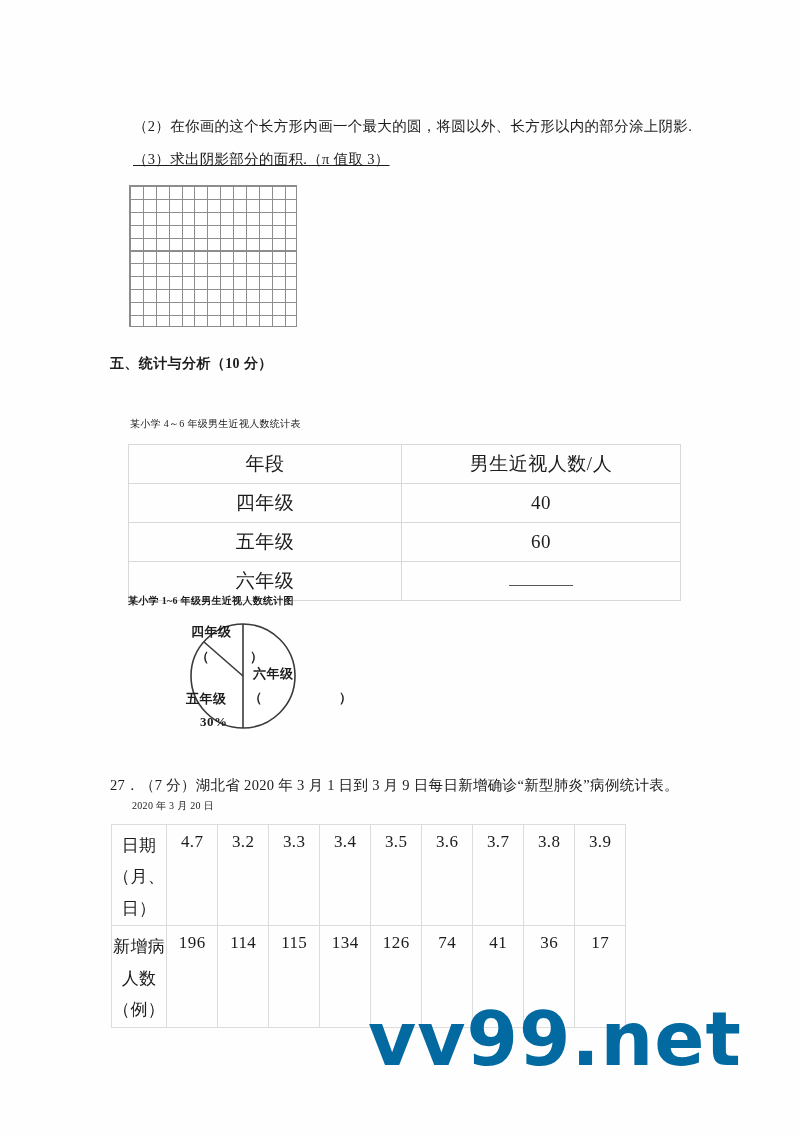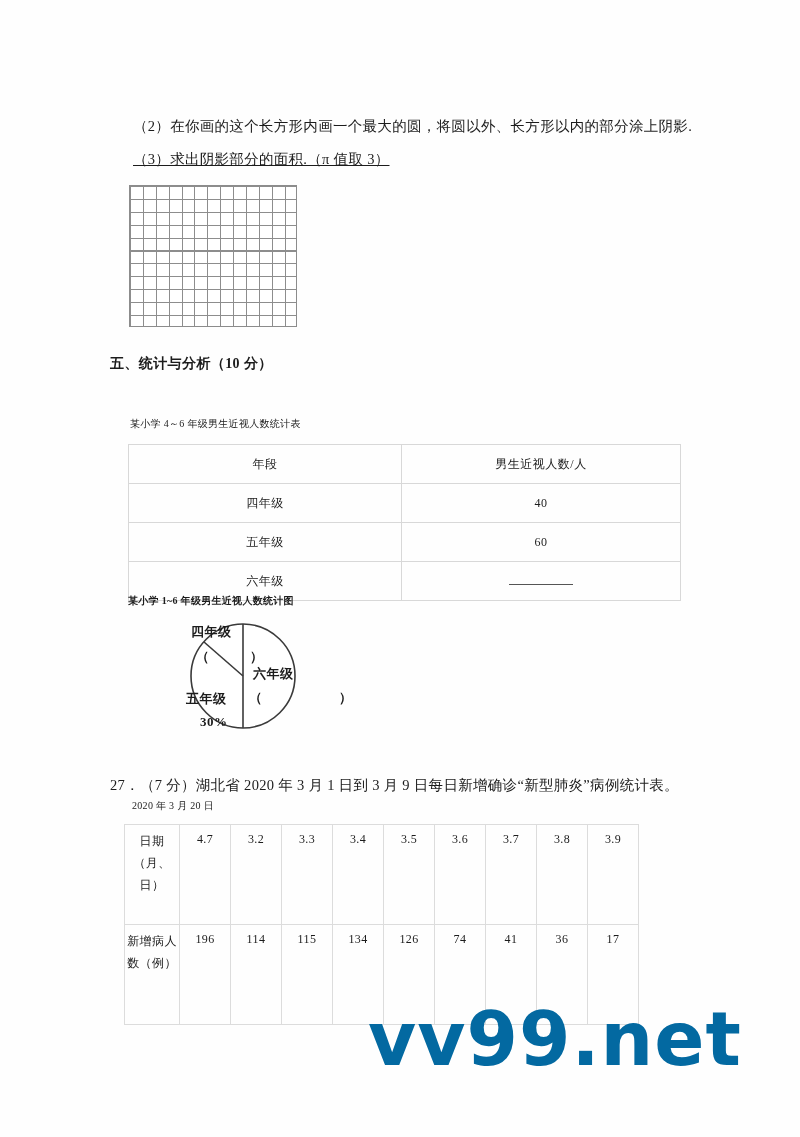--- a/index.html
+++ b/index.html
@@ -97,21 +97,21 @@
   #cap-date27 { left: 132px; top: 799px; }
 
   
   .table1 {
     position: absolute;
     left: 128px;
     top: 444px;
     width: 546px;
     border-collapse: collapse;
     table-layout: fixed;
-    font-size: 12px;
+    font-size: 19px;
   }
   .table1 td {
     border: 1px solid #d8d8d8;
     height: 36px;
     text-align: center;
     vertical-align: middle;
     letter-spacing: 0.5px;
   }
   .table1 .c1 { width: 270px; }
   .table1 .c2 { width: 276px; }
@@ -144,25 +144,25 @@
   #pl-g4   { left: 191px; top: 623px; }
   #pl-g4p  { left: 196px; top: 648px; letter-spacing: 14px; }
   #pl-g6   { left: 253px; top: 665px; }
   #pl-g6p  { left: 249px; top: 689px; letter-spacing: 32px; }
   #pl-g5   { left: 186px; top: 690px; }
   #pl-g5v  { left: 200px; top: 714px; }
 
   
   .table2 {
     position: absolute;
-    left: 124px;
+    left: 111px;
     top: 824px;
     border-collapse: collapse;
     table-layout: fixed;
-    font-size: 12px;
+    font-size: 17px;
   }
   .table2 td {
     border: 1px solid #dcdcdc;
     text-align: center;
     vertical-align: top;
     padding-top: 7px;
     height: 91px;
     width: 48px;
     letter-spacing: 0.4px;
   }

